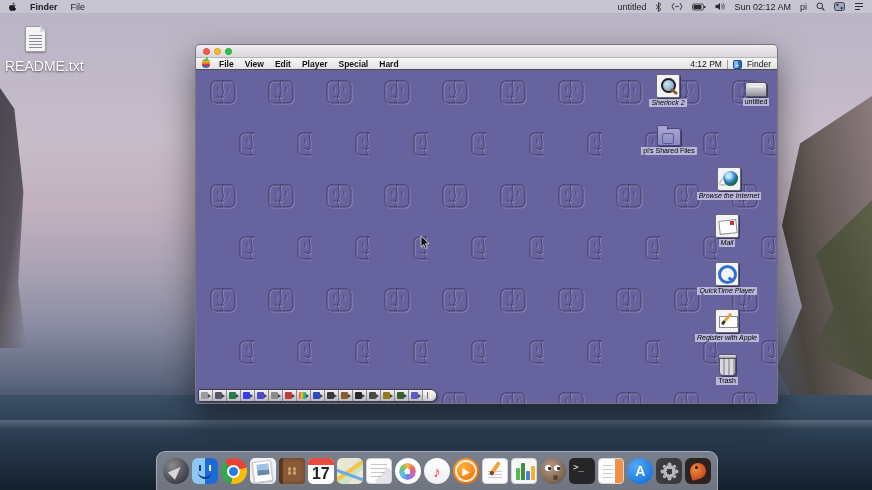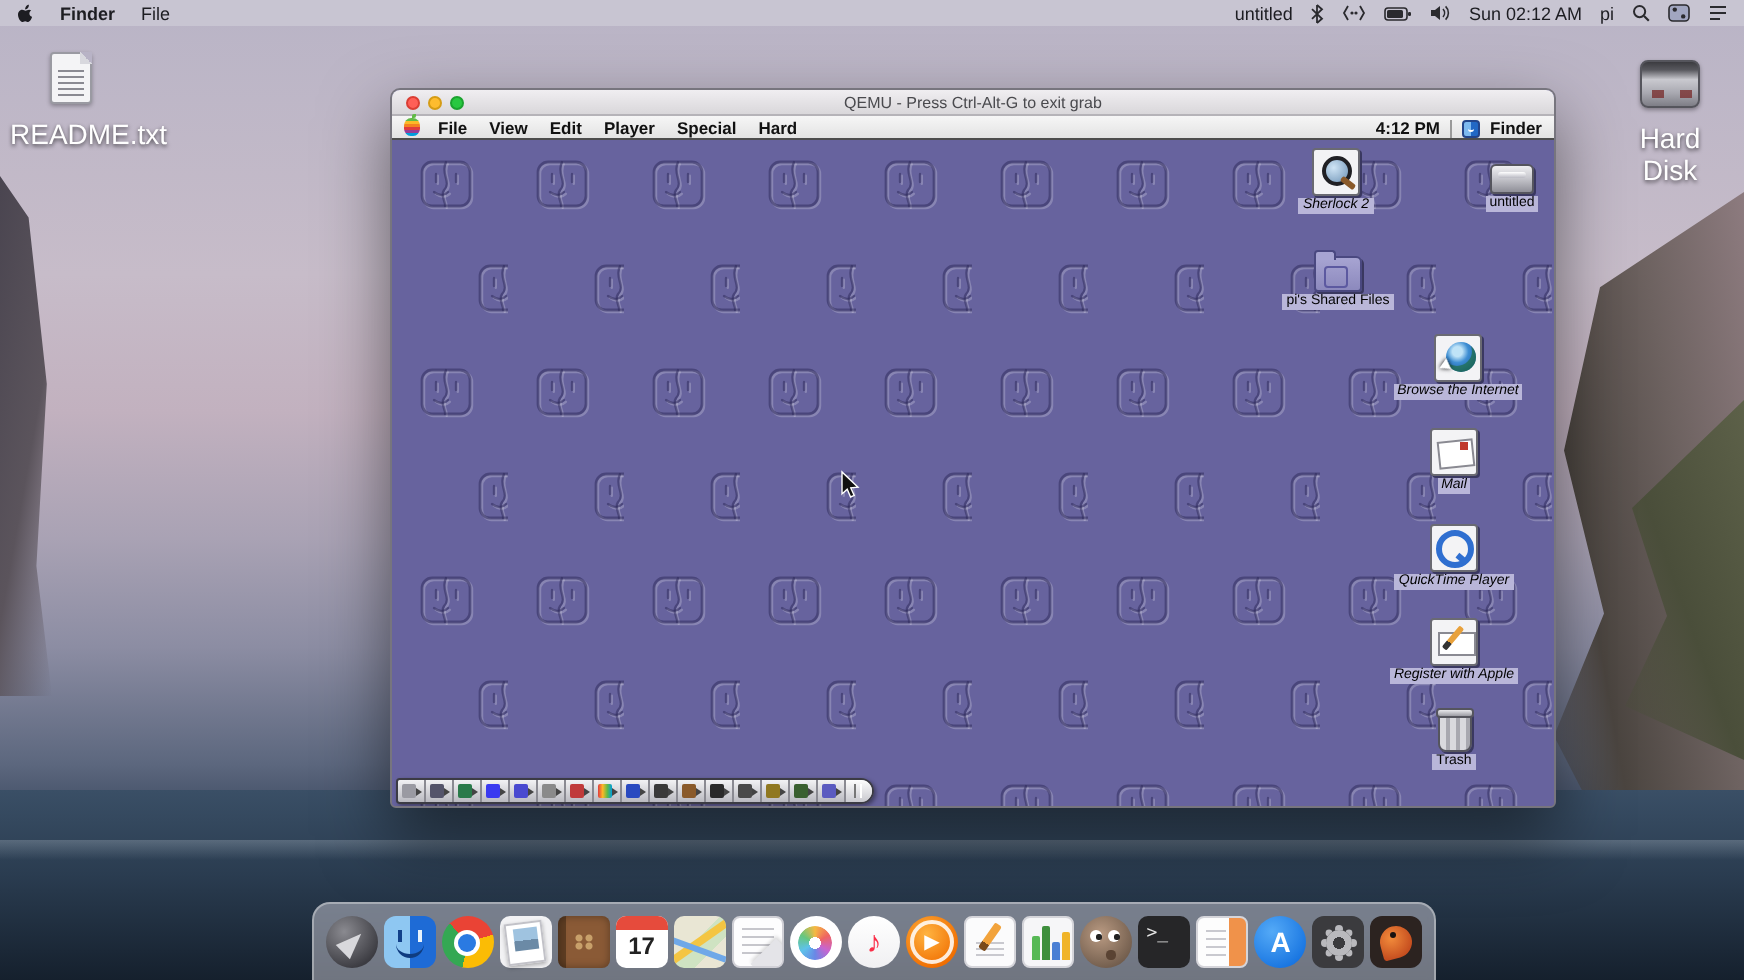--- a/index.html
+++ b/index.html
@@ -70,21 +70,21 @@
   
   #classic-menubar { height:12px; background:linear-gradient(180deg,#f6f6f6,#e3e3e3);
     border-bottom:1px solid #4d4d4d; display:flex; align-items:center; padding:0 6px;
     font-size:8.5px; font-weight:bold; color:#111; position:relative; }
   .cm-apple { width:8px; height:9px; border-radius:45% 45% 42% 42%; margin-right:9px;
     background:linear-gradient(180deg,#61bb46 0 17%,#fdb827 17% 34%,#f5821f 34% 50%,#e03a3e 50% 67%,#963d97 67% 84%,#009ddc 84% 100%); position:relative; }
   .cm-apple::before { content:""; position:absolute; right:2px; top:-2px; width:2px; height:2px;
     border-radius:50% 0; background:#61bb46; }
   #classic-menus { display:flex; gap:11px; }
   .cm-item { cursor:default; }
-  .cm-right { margin-left:auto; display:flex; align-items:flex-end; gap:5px; font-weight:bold; }
+  .cm-right { margin-left:auto; display:flex; align-items:flex-end; gap:5px; font-weight:normal; }
   .cm-divider { width:1px; height:9px; background:#9a9a9a; }
   .cm-finder-ico { width:9px; height:9px; border-radius:2px;
     background:linear-gradient(90deg,#7db9ef 50%,#2268c4 50%); border:0.5px solid #23458a; position:relative; }
   .cm-finder-ico::after { content:""; position:absolute; left:2px; right:2px; bottom:2px; height:2px;
     border-bottom:1px solid #fff; border-radius:0 0 3px 3px; }
 
   
   #classic-desktop { position:relative; width:100%; height:334px; background:#67639E; }
   #os9-pattern { position:absolute; inset:0; width:100%; height:100%; }
 
@@ -198,21 +198,21 @@
   .di--preview::before { content:""; width:17px; height:19px; background:#fff; border:1px solid #c2c2c8;
     box-shadow:0 1px 2px rgba(0,0,0,.3); transform:rotate(-7deg); display:block; }
   .di--preview::after { content:""; position:absolute; width:12px; height:11px;
     background:linear-gradient(180deg,#9fc3e0 0 55%,#6b8aa6 55%); transform:rotate(-7deg); top:6px; }
   .di--contacts { border-radius:4px; background:linear-gradient(90deg,#5e3d22 0 4px,#8a5a36 4px);
     box-shadow:inset 0 0 4px rgba(0,0,0,.35); }
   .di--contacts::before { content:""; width:10px; height:8px;
     background:radial-gradient(circle,#c8a06a 1.5px,transparent 2px) 0 0/5px 4px; display:block; }
   .di--calendar { border-radius:5px; background:#fff; overflow:hidden; flex-direction:column; display:flex; }
   .cal-top { display:block; width:100%; height:7px; background:#e64b3c; }
-  .cal-num { display:block; flex:1; text-align:center; font-size:12px; font-weight:bold; color:#222; line-height:17px; }
+  .cal-num { display:block; flex:1; text-align:center; font-size:16px; font-weight:bold; color:#222; line-height:17px; }
   .di--maps { border-radius:5px; background:linear-gradient(135deg,#e9e6d4 0 45%,#cfe3c2 45% 70%,#e9e6d4 70%); overflow:hidden; }
   .di--maps::before { content:""; position:absolute; left:-4px; top:10px; width:36px; height:4px;
     background:#f4c542; transform:rotate(-35deg); }
   .di--maps::after { content:""; position:absolute; left:-4px; top:16px; width:36px; height:3px;
     background:#6fa8e8; transform:rotate(20deg); }
   .di--textedit { border-radius:4px; background:#fdfdfe; border:1px solid #d0d0d6; overflow:hidden; }
   .di--textedit::before { content:""; position:absolute; left:4px; right:4px; top:5px; height:16px;
     background:repeating-linear-gradient(#c6c6cc 0 1px,transparent 1px 4px); }
   .di--textedit::after { content:""; position:absolute; right:-6px; bottom:-8px; width:18px; height:18px;
     background:#e4e4e8; transform:rotate(45deg); box-shadow:-1px -1px 2px rgba(0,0,0,.15); }
@@ -329,33 +329,28 @@
             <path d="M1 1.5h8M1 4.5h8M1 7.5h5" stroke="#2a2a2e" stroke-width="1"></path>
           </svg>
       </span>
     </div>
   </header>
 
   <div class="host-icon" id="icon-readme">
     <span class="art-doc"></span>
     <span class="hlabel">README.txt</span>
   </div>
-  <div class="host-icon" id="icon-harddisk">
-    <span class="art-hd"></span>
-    <span class="hlabel">Hard Disk</span>
-  </div>
 
   <section id="qemu-window">
     <div id="qemu-titlebar">
       <div class="tl-dots">
         <span class="tl tl-red"></span>
         <span class="tl tl-yellow"></span>
         <span class="tl tl-green"></span>
       </div>
-      <span id="qemu-title">QEMU - Press Ctrl-Alt-G to exit grab</span>
     </div>
 
     <div id="classic-menubar">
       <span class="cm-apple"></span>
       <nav id="classic-menus">
           <span class="cm-item">File</span>
           <span class="cm-item">View</span>
           <span class="cm-item">Edit</span>
           <span class="cm-item">Player</span>
           <span class="cm-item">Special</span>

